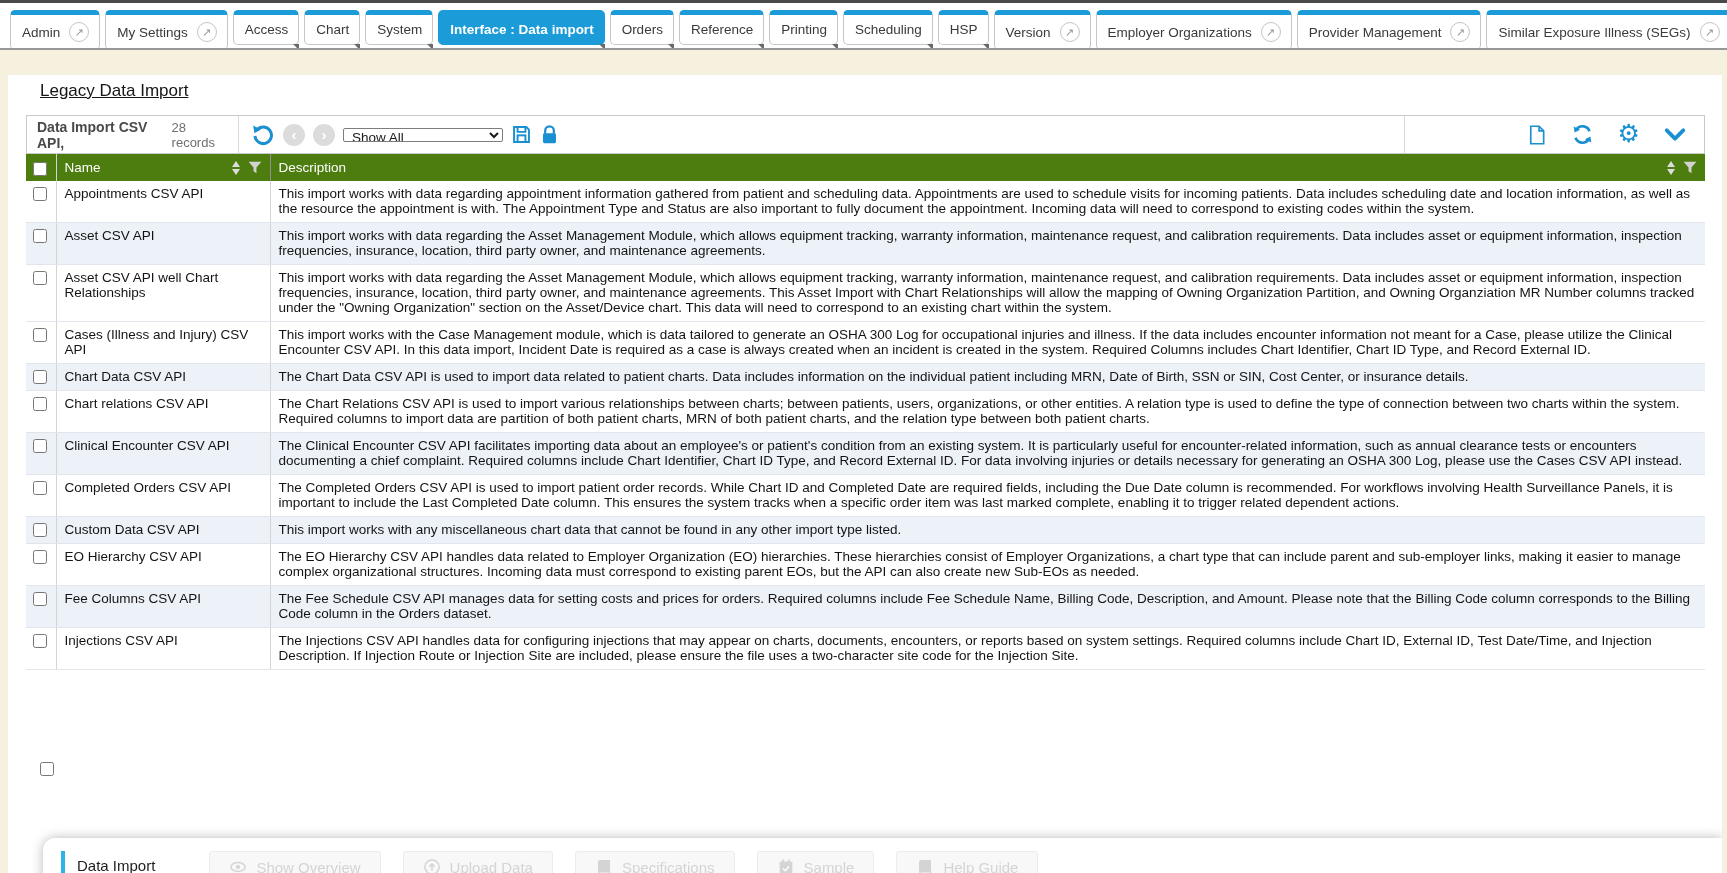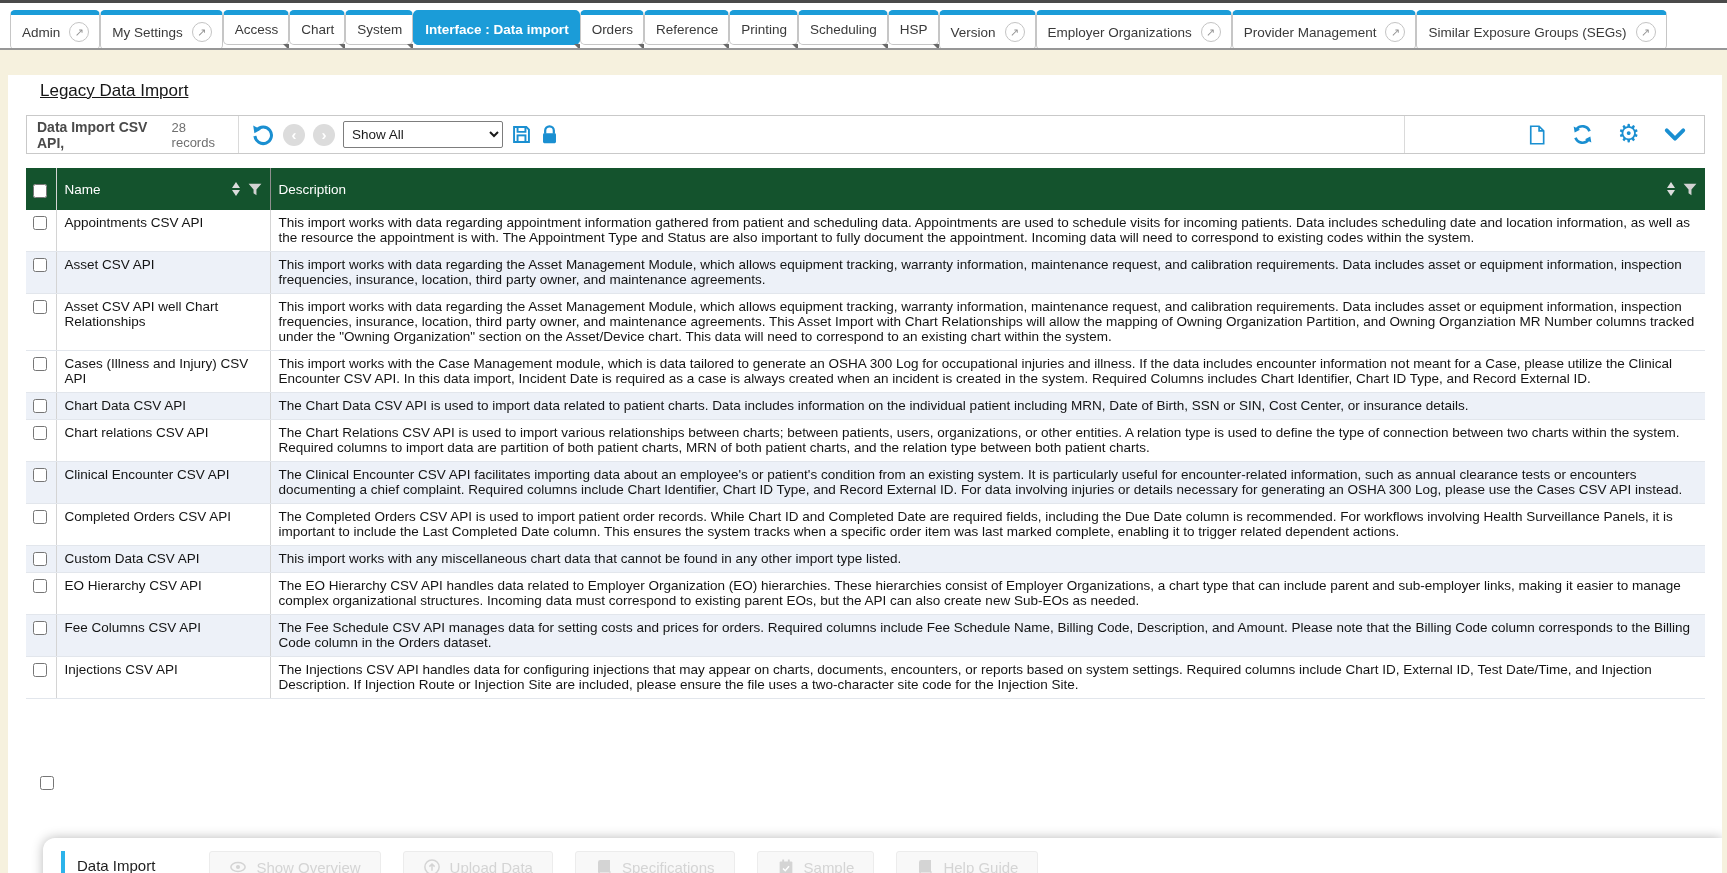--- a/index.html
+++ b/index.html
@@ -1,62 +1,62 @@
 <!DOCTYPE html>
 <html><head>
 <meta charset="utf-8">
 <style>
   * { box-sizing: border-box; margin: 0; padding: 0; }
   html,body { width:1727px; height:873px; overflow:hidden; }
   body { background:#f6f1de; font-family:"Liberation Sans", sans-serif; }
 
   
   .tabbar{ background:#fff; border-top:3px solid #4a4a4a; border-bottom:2px solid #979797;
-           height:50px; padding:7px 0 0 10px; display:flex; white-space:nowrap;
+           height:50px; padding:7px 0 0 10px; display:flex; gap:5px; white-space:nowrap;
            overflow:hidden; position:relative; z-index:5; align-items:flex-start;}
   .tab{ position:relative; display:inline-flex; align-items:center; background:#fff;
         border:1px solid #c6c6c6; border-top:5px solid #1b9cd8; border-radius:5px;
         padding:7px 10px 7px 11px; font-size:13.5px; color:#3a3a3a; cursor:pointer; flex:none;}
   .tab.active{ background:#1b9cd8; border-color:#1b9cd8; color:#fff; font-weight:bold; }
   .tab .ext{ width:20px; height:20px; border:1.5px solid #c4c4c4; border-radius:50%;
              color:#949494; font-size:11px; display:inline-flex; align-items:center;
              justify-content:center; margin-left:9px; background:#fff; }
   .tab.has-menu::after{ content:""; position:absolute; right:-1px; bottom:-6px;
         border-top:6px solid #6a6a6a; border-left:6px solid transparent; }
 
   
   .panel{ position:relative; margin:25px 5px 0 8px; background:#fff; height:798px; overflow:hidden; }
   .page-title{ margin:20px 0 0 32px; font-size:21px; font-weight:bold; color:#111; }
   .legacy-link{ display:inline-block; margin:6px 0 0 32px; font-size:17px; color:#161616;
                 text-decoration:underline; cursor:pointer; }
 
   
-  .grid-toolbar{ margin:14px 17px 14px 18px; border:1px solid #c9c9c9; background:#fff;
+  .grid-toolbar{ margin:14px 17px 0 18px; border:1px solid #c9c9c9; background:#fff;
                  height:39px; display:flex; align-items:center; }
   .tb-title{ width:212px; flex:none; padding:0 10px; border-right:1px solid #dadada;
              height:100%; display:flex; align-items:center; overflow:hidden;}
   .tb-title b{ font-size:14px; color:#4a4a4a; }
   .tb-title span{ font-size:13px; color:#6f6f6f; margin-left:5px; }
   .tb-controls{ display:flex; align-items:center; gap:8px; padding:0 12px; flex:1; height:100%; }
   .icon-btn{ display:inline-flex; align-items:center; justify-content:center; cursor:pointer; border:none; background:none; padding:0;}
   .nav-circle{ width:22px; height:22px; border-radius:50%; background:#dcdcdc; color:#fff;
                font-size:15px; font-weight:bold; display:inline-flex; align-items:center;
                justify-content:center; line-height:1; cursor:default; }
-  .filter-select{ width:160px; height:27px; border:1px solid #7d7d7d; border-radius:2px;
+  .filter-select{ width:160px; height:14px; border:1px solid #7d7d7d; border-radius:2px;
                   font-size:13.5px; font-family:"Liberation Sans",sans-serif; color:#1a1a1a;
                   padding:0 4px; background:#fff; }
   .tb-right{ margin-left:auto; width:300px; flex:none; height:100%; border-left:1px solid #dadada;
              display:flex; align-items:center; justify-content:flex-end; gap:24px; padding-right:18px; }
   .gear-glyph{ font-size:25px; color:#1a8fd1; line-height:1; margin-top:-2px; }
 
   
   .table-clip{ margin:0 17px 0 18px; height:600px; overflow:hidden; }
   table{ width:100%; border-collapse:collapse; table-layout:fixed; font-size:13.5px; }
-  thead th{ background:#14532d; color:#fff; font-weight:normal; text-align:left;
-            padding:5px 8px; height:42px; }
+  thead th{ background:#4d7c0f; color:#fff; font-weight:normal; text-align:left;
+            padding:5px 8px; height:27px; }
   thead th + th{ border-left:1px solid #8f8f8f; }
   .th-flex{ display:flex; align-items:center; justify-content:space-between; }
   .sort-stack{ display:inline-flex; flex-direction:column; gap:2px; margin-left:auto; margin-right:8px;}
   .tri-up{ width:0;height:0;border-left:4.5px solid transparent;border-right:4.5px solid transparent;
            border-bottom:6px solid #dcdcdc; }
   .tri-down{ width:0;height:0;border-left:4.5px solid transparent;border-right:4.5px solid transparent;
              border-top:6px solid #dcdcdc; }
   tbody td{ vertical-align:top; padding:5px 10px 6px 8px; line-height:15px; color:#141414;
             border-bottom:1px solid #e2e6ec; }
   tbody tr.alt{ background:#edf1f8; }
@@ -131,21 +131,21 @@
   </div>
     <div class="tab">
     <span>Employer Organizations</span>
     <span class="ext">↗</span>
   </div>
     <div class="tab">
     <span>Provider Management</span>
     <span class="ext">↗</span>
   </div>
     <div class="tab">
-    <span>Similar Exposure Groups (SEGs)</span>
+    <span>Similar Exposure Illness (SEGs)</span>
     <span class="ext">↗</span>
   </div>
   </div>
 
 <div class="panel">
 
   <a class="legacy-link">Legacy Data Import</a>
 
   <div class="grid-toolbar">
     <div class="tb-title">

